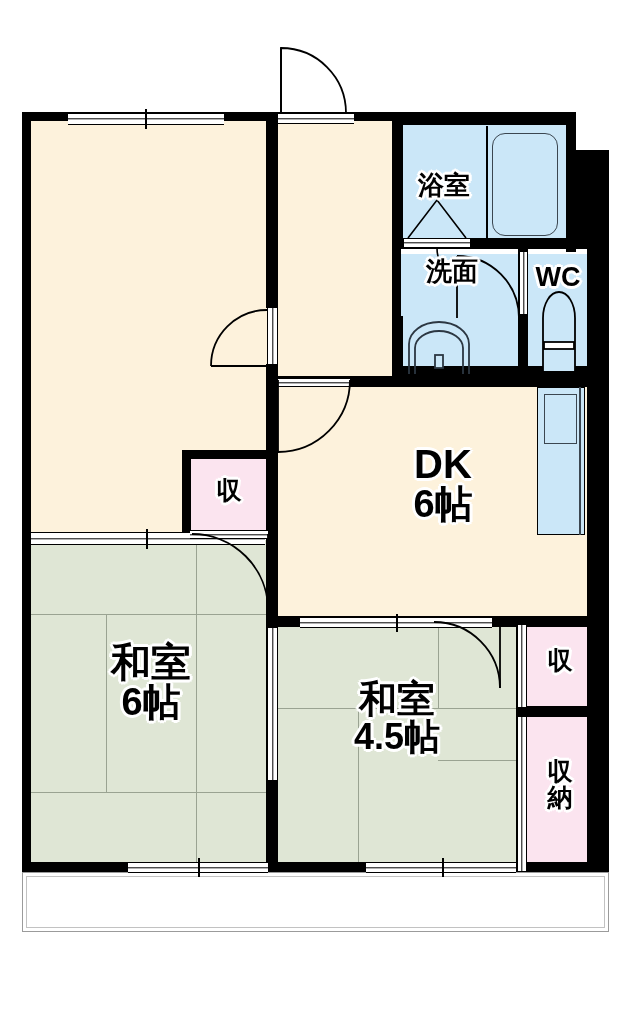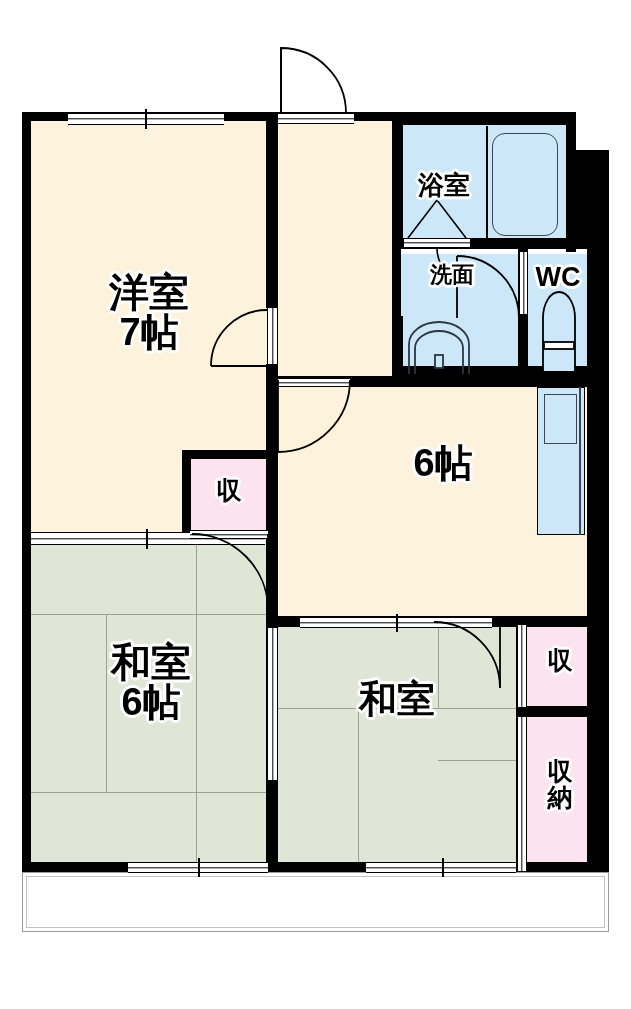--- a/index.html
+++ b/index.html
@@ -210,49 +210,47 @@
       <path d="M415,374 L415,348 A24,17 0 0 1 463,348 L463,374"></path>
       <rect x="435" y="355" width="8" height="13" fill="#cbe7f8"></rect>
     </g>
 
     <g fill="#cbe7f8" stroke="#000" stroke-width="1.8">
       <path d="M543,372 L543,318 A16,26 0 0 1 575,318 L575,372 Z"></path>
       <rect x="544" y="342" width="30" height="7" fill="#fff"></rect>
     </g>
   </svg>
 
-  <div class="lbl" style="left:56px;top:272px;width:186px;font-size:40px;">
-    <span>洋室</span>
-    <span style="font-size:38px;">7帖</span>
-  </div>
 
 
   <div class="lbl" style="left:404px;top:172px;width:80px;font-size:26px;">
     <span>浴室</span>
   </div>
 
-  <div class="lbl" style="left:416px;top:264px;width:72px;font-size:22px;">
+  <div class="lbl" style="left:416px;top:258px;width:72px;font-size:26px;">
     <span>洗面</span>
   </div>
 
   <div class="lbl" style="left:530px;top:264px;width:56px;font-size:27px;">
     <span>WC</span>
   </div>
 
   <div class="lbl" style="left:378px;top:444px;width:130px;font-size:40px;">
+    <span>DK</span>
     <span style="font-size:38px;">6帖</span>
   </div>
 
   <div class="lbl" style="left:62px;top:642px;width:178px;font-size:40px;">
     <span>和室</span>
     <span style="font-size:38px;">6帖</span>
   </div>
 
   <div class="lbl" style="left:308px;top:680px;width:178px;font-size:38px;">
     <span>和室</span>
+    <span style="font-size:36px;">4.5帖</span>
   </div>
 
   <div class="lbl" style="left:198px;top:478px;width:62px;font-size:25px;">
     <span>収</span>
   </div>
 
   <div class="lbl" style="left:532px;top:648px;width:56px;font-size:25px;">
     <span>収</span>
   </div>
 

